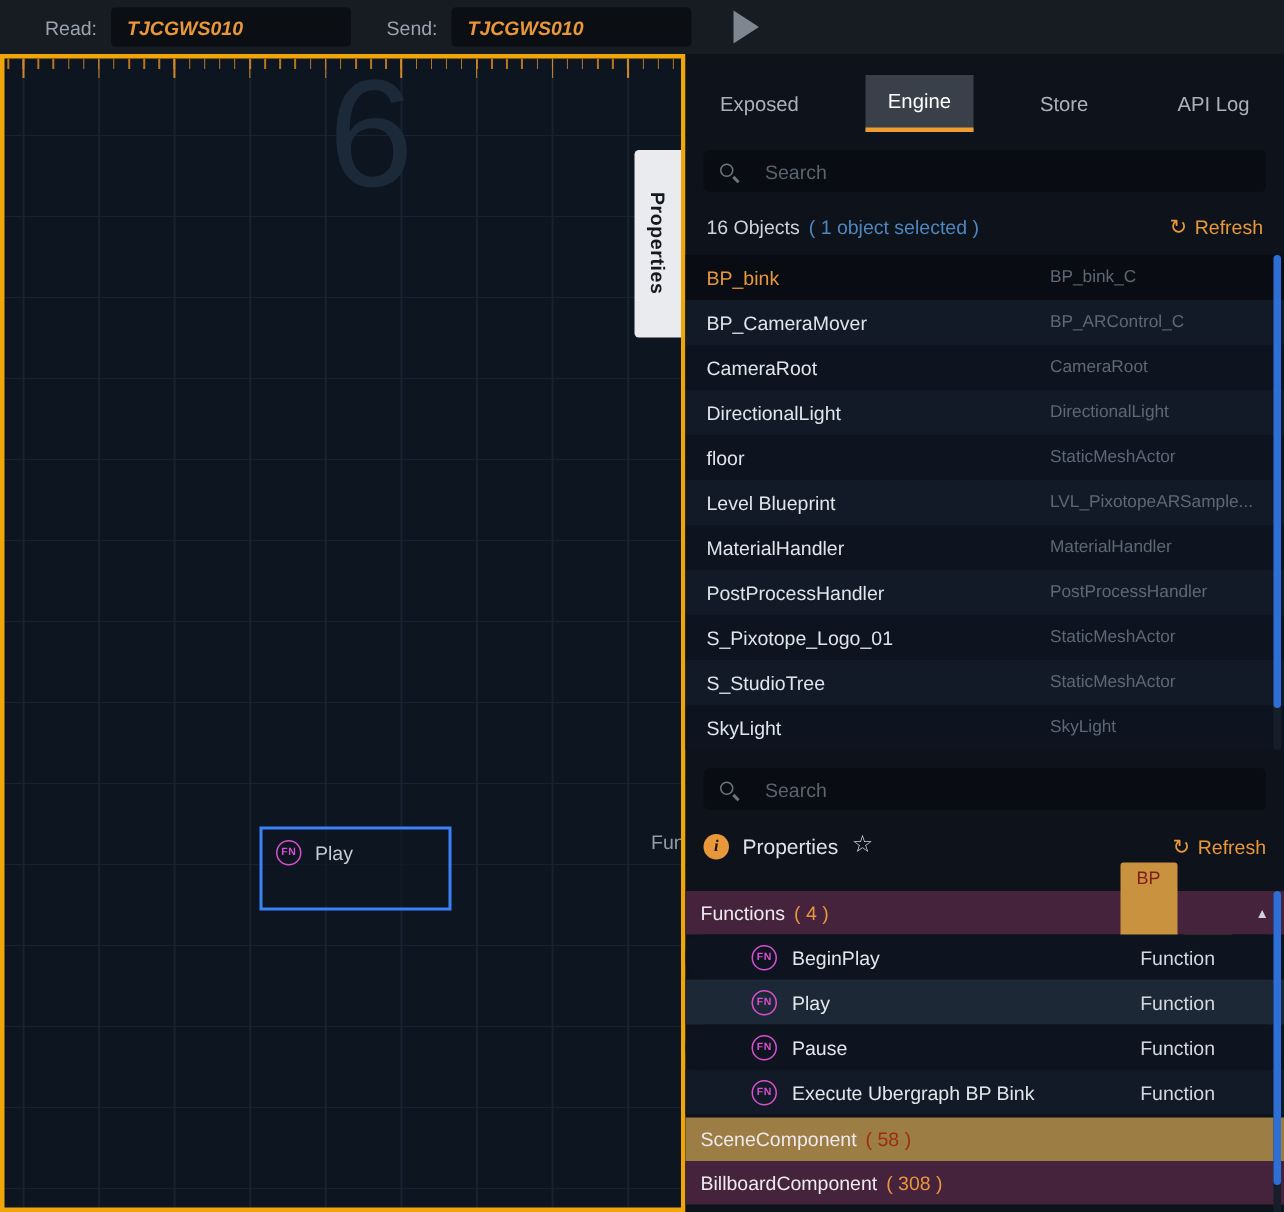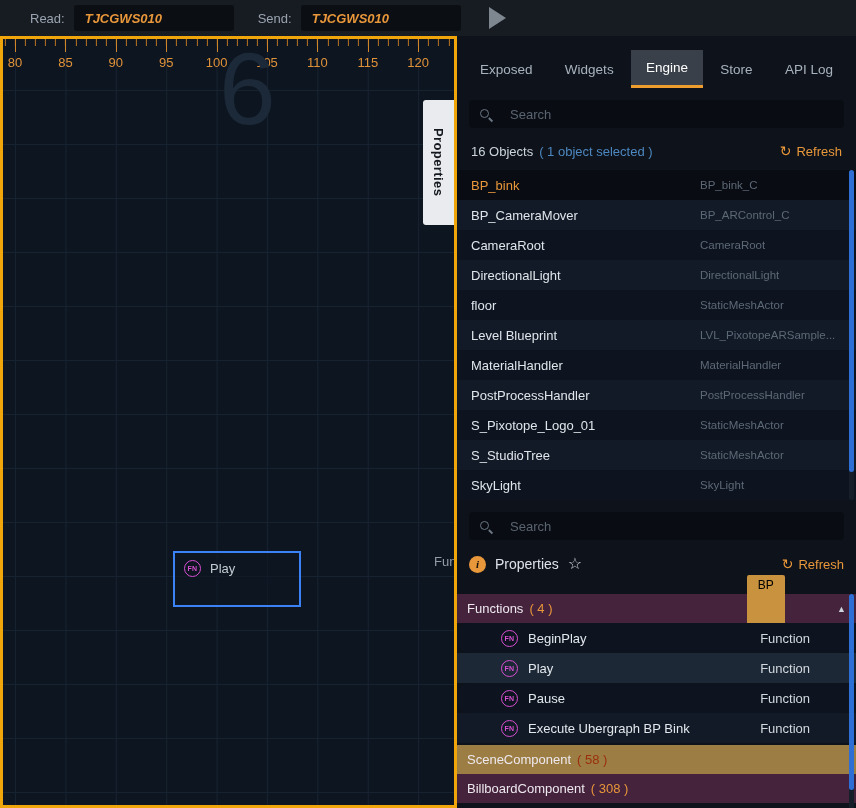--- a/index.html
+++ b/index.html
@@ -93,21 +93,21 @@
   .section-header { height:29px; display:flex; align-items:center; gap:6px; padding:0 10px;
                     font-size:13px; cursor:pointer; flex:none; }
   .section-header.plum { background:#45233c; }
   .section-header.tan { background:#9c7d43; margin-top:2px; }
   .section-label { color:#eee9ef; }
   .section-header.plum .section-count { color:#e8963a; }
   .section-header.tan .section-count { color:#9c2f0d; font-weight:normal; }
   .functions-hdr { margin-top:16px; }
   .filter-buttons { margin-left:auto; display:flex; gap:3px; }
   .filter-btn { padding:2.5px 11px; border-radius:2px; font-size:12px; cursor:pointer; }
-  .filter-btn.active { background:#c8923e; color:#000000; }
+  .filter-btn.active { background:#c8923e; color:#7f1d1d; }
   .filter-btn.inactive { background:#7b5e2e; color:#5eead4;margin-top:48px; }
   .collapse { color:#cdd3da; font-size:9px; margin-left:8px; }
 
   .fn-row { height:30px; display:flex; align-items:center; gap:10px; padding:0 14px 0 44px; cursor:pointer; }
   .fn-row.even { background:#0d1420;border-radius:13px; }
   .fn-row.odd { background:#121a27; }
   .fn-row.selected { background:#1c2836; }
   .fn-name { color:#e2e7ec; font-size:13px; }
   .fn-type { margin-left:auto; margin-right:32px; color:#d2d8de; font-size:13px; }
 
@@ -126,44 +126,32 @@
   <span class="tb-label tb-send">Send:</span>
   <input class="tb-input" value="TJCGWS010" style="">
   <div class="tb-play"></div>
 </div>
 
 <div class="main">
 
   <div class="viewport">
     <div class="ruler-ticks-minor"></div>
     <div class="ruler-ticks-major"></div>
-    <div class="ruler-nums">
-        <span class="ruler-num" style="left: 12px;">80</span>
-        <span class="ruler-num" style="left: 62.4px;">85</span>
-        <span class="ruler-num" style="left: 112.8px;">90</span>
-        <span class="ruler-num" style="left: 163.2px;">95</span>
-        <span class="ruler-num" style="left: 213.6px;">100</span>
-        <span class="ruler-num" style="left: 264px;">105</span>
-        <span class="ruler-num" style="left: 314.4px;">110</span>
-        <span class="ruler-num" style="left: 364.8px;">115</span>
-        <span class="ruler-num" style="left: 415.2px;">120</span>
-      </div>
     <div class="watermark">6</div>
     <div class="props-tab">Properties</div>
     <div class="play-node">
       <span class="fn-badge">FN</span>
       <span class="play-node-label">Play</span>
     </div>
     <div class="ghost-text">Func</div>
   </div>
 
   <div class="panel">
     <div class="tabs">
         <div class="tab">Exposed</div>
-        <div class="tab">Widgets</div>
         <div class="tab active">Engine</div>
         <div class="tab">Store</div>
         <div class="tab">API Log</div>
       </div>
 
     <div class="search">
       <span class="search-icon"></span>
       <input placeholder="Search" style="">
     </div>
 

